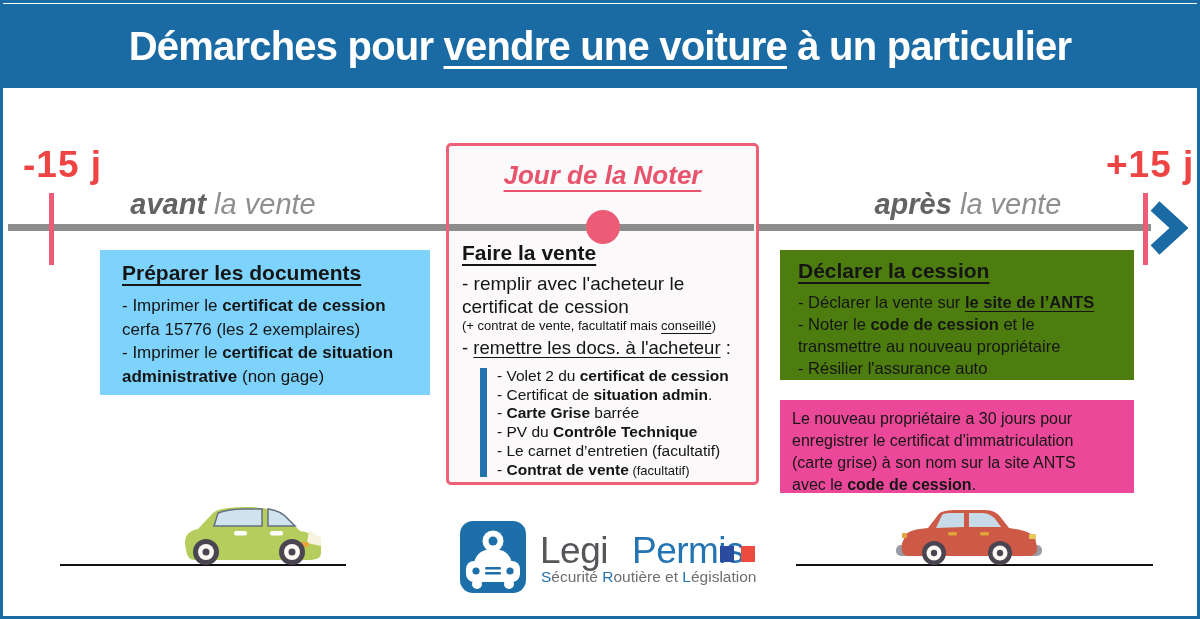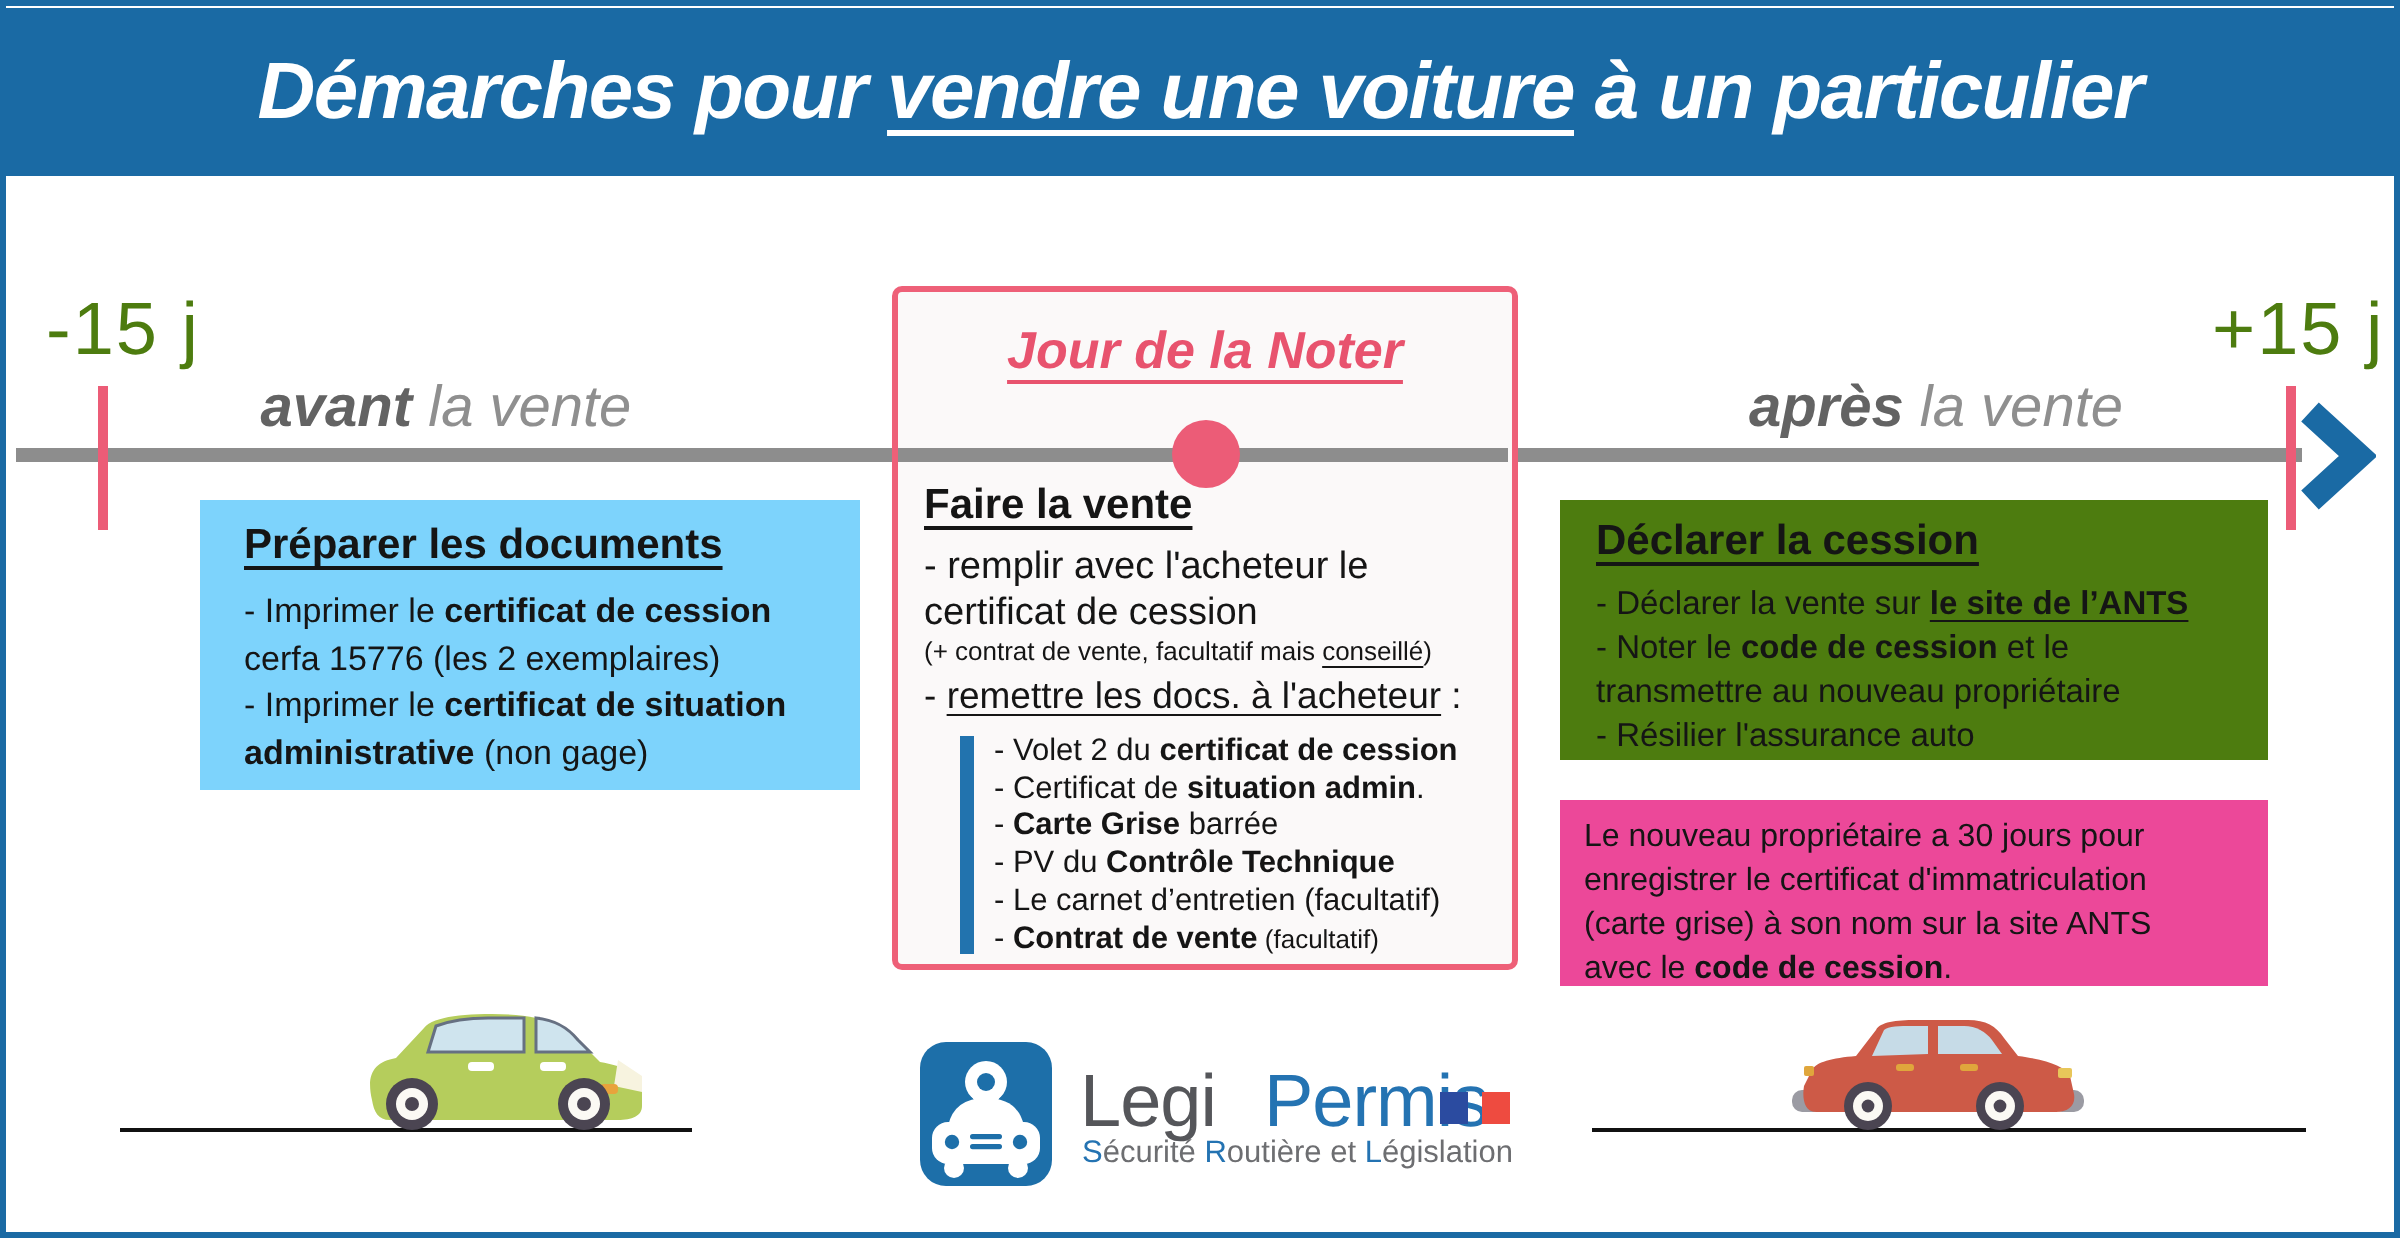--- a/index.html
+++ b/index.html
@@ -2,30 +2,30 @@
 <html><head>
 <meta charset="utf-8">
 <style>
   html,body{margin:0;padding:0;background:#e9e9e9;}
   #canvas{position:relative;width:1200px;height:619px;background:#ffffff;
     border:3px solid #1a6aa4;box-sizing:border-box;overflow:hidden;
     font-family:"Liberation Sans",sans-serif;color:#151515;}
   .abs{position:absolute;}
   
   .header{left:0;top:1px;width:100%;height:84px;background:#1a6aa4;
-    display:flex;align-items:center;justify-content:center;font-style:italic;}
+    display:flex;align-items:center;justify-content:center;}
   .header-title{color:#fff;font-size:40px;font-weight:bold;letter-spacing:-0.8px;white-space:nowrap;}
   .hdr-u{text-decoration:underline;text-decoration-thickness:3px;text-underline-offset:6px;}
   
   .tl{background:#8d8d8d;height:7px;top:221px;}
   .tl-left{left:5px;width:438px;z-index:1;}
   .tl-mid{left:446px;width:305px;z-index:3;}
   .tl-right{left:754px;width:394px;z-index:1;}
   .tick{width:5px;height:72px;top:190px;background:#ec5c77;z-index:5;}
-  .marker{font-size:37px;font-weight:normal;color:#4d7c0f;letter-spacing:1px;white-space:nowrap;}
+  .marker{font-size:37px;font-weight:bold;color:#ef4444;letter-spacing:1px;white-space:nowrap;}
   .tl-label{top:185px;width:300px;text-align:center;font-size:29px;font-style:italic;
     color:#8f8f8f;white-space:nowrap;}
   .tl-label .b{color:#636363;}
   .dot{left:583px;top:207px;width:34px;height:34px;border-radius:50%;background:#ec5c77;z-index:6;}
   
   .b{font-weight:bold;}
   .u{text-decoration:underline;text-underline-offset:3px;}
   .bu{font-weight:bold;text-decoration:underline;text-underline-offset:3px;}
   .sm{font-size:13px;}
   .ln{white-space:nowrap;}

